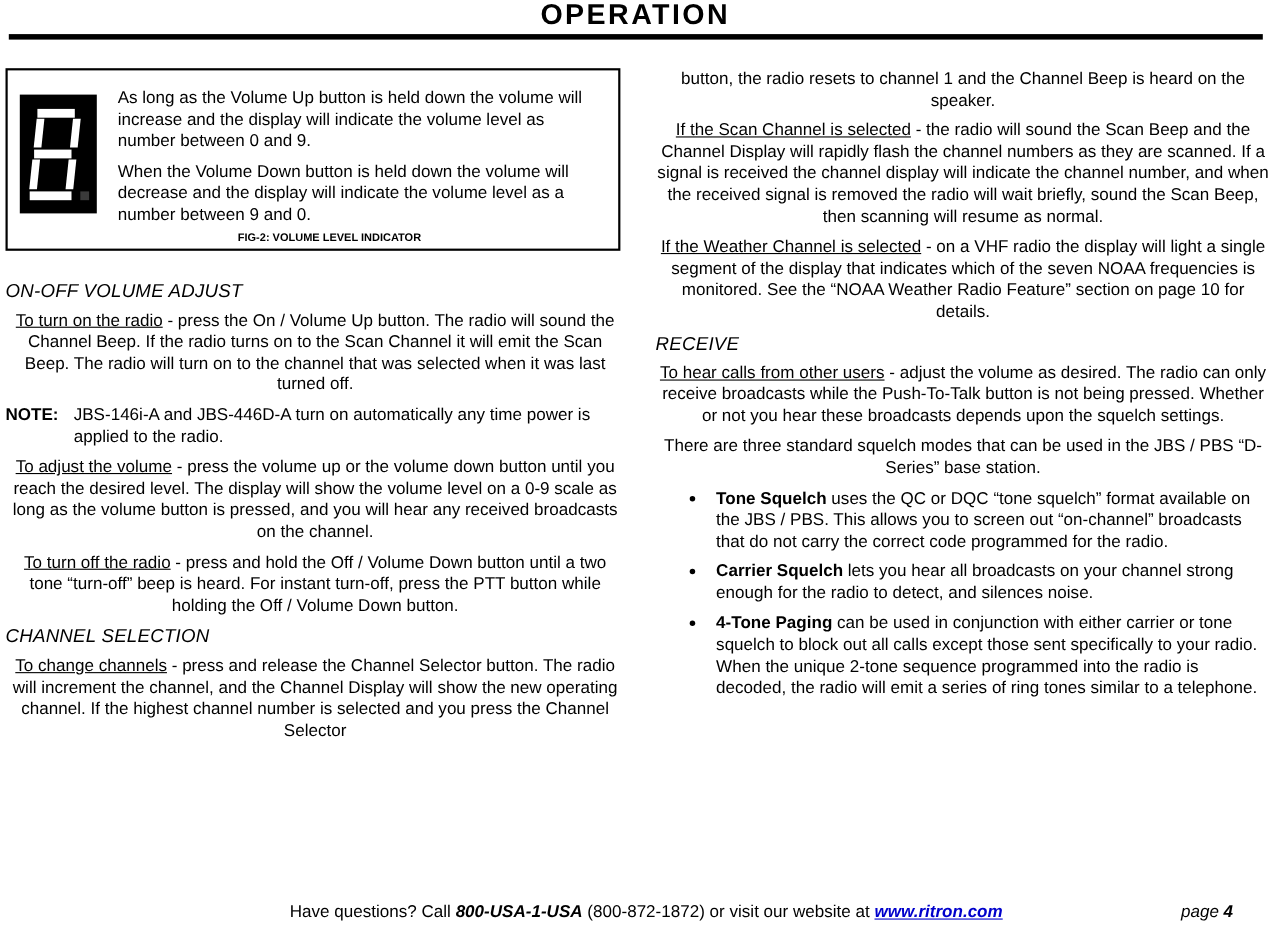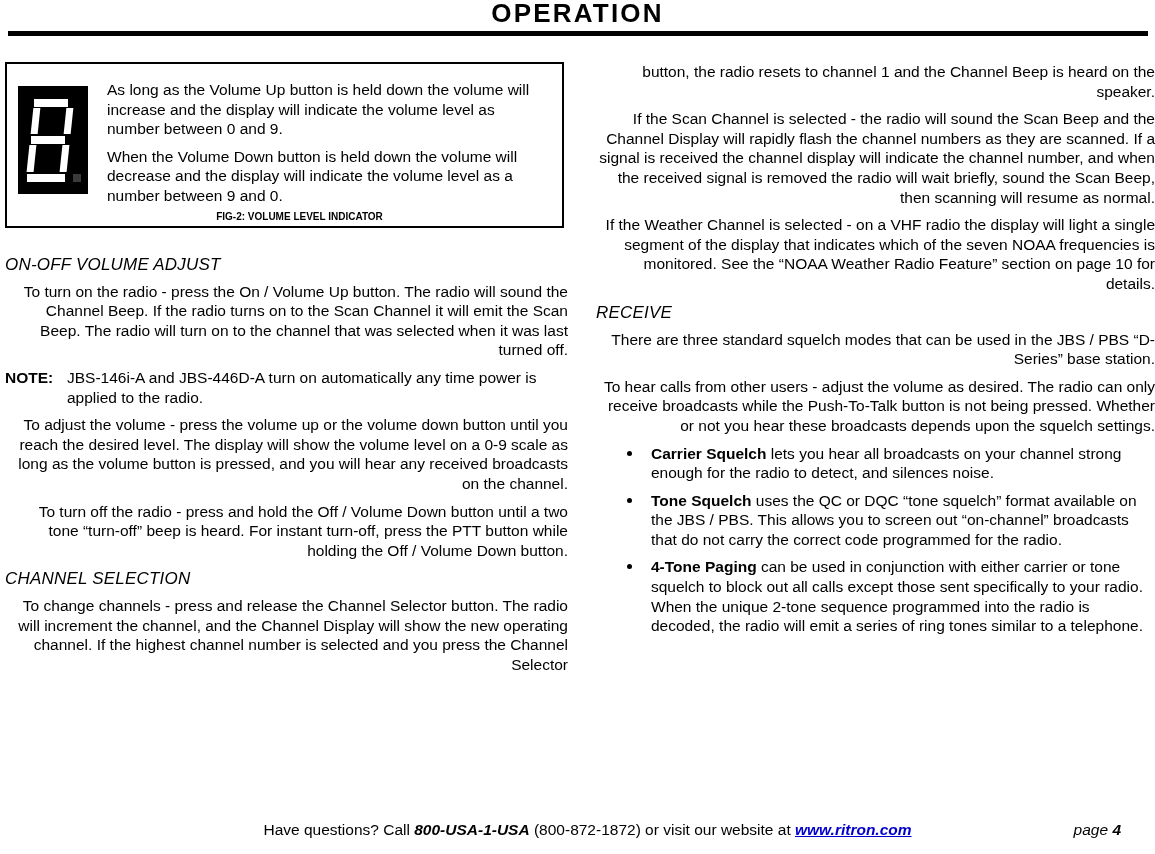--- a/index.html
+++ b/index.html
@@ -126,23 +126,23 @@
     margin: 0 0 7px 0;
     line-height: 21px;
     letter-spacing: 0.2px;
   }
   .spacer-before { margin-top: 22px; }
 
   p.body {
     margin: 0 0 8px 0;
     font-size: 15.5px;
     line-height: 19.6px;
-    text-align: right;
-  }
-  .lead { }
+    text-align: center;
+  }
+  .lead { text-decoration: underline; }
   .note-row {
     display: flex;
     margin: 0 0 8px 0;
     font-size: 15.5px;
     line-height: 19.6px;
   }
   .note-label {
     font-weight: bold;
     flex: 0 0 62px;
   }
@@ -258,30 +258,30 @@
 <div class="col-right">
 
   <p class="body">button, the radio resets to channel 1 and the Channel Beep is heard on the speaker.</p>
 
   <p class="body"><span class="lead">If the Scan Channel is selected</span><span> - the radio will sound the Scan Beep and the Channel Display will rapidly flash the channel numbers as they are scanned. If a signal is received the channel display will indicate the channel number, and when the received signal is removed the radio will wait briefly, sound the Scan Beep, then scanning will resume as normal.</span></p>
 
   <p class="body"><span class="lead">If the Weather Channel is selected</span><span> - on a VHF radio the display will light a single segment of the display that indicates which of the seven NOAA frequencies is monitored. See the “NOAA Weather Radio Feature” section on page 10 for details.</span></p>
 
   <h2 class="section-head spacer-before">RECEIVE</h2>
 
+  <p class="body"><span class="lead">To hear calls from other users</span><span> - adjust the volume as desired. The radio can only receive broadcasts while the Push-To-Talk button is not being pressed. Whether or not you hear these broadcasts depends upon the squelch settings.</span></p>
+
   <p class="body">There are three standard squelch modes that can be used in the JBS / PBS “D-Series” base station.</p>
-
-  <p class="body"><span class="lead">To hear calls from other users</span><span> - adjust the volume as desired. The radio can only receive broadcasts while the Push-To-Talk button is not being pressed. Whether or not you hear these broadcasts depends upon the squelch settings.</span></p>
 
   <ul class="bullets">
     <li>
-      <span class="dot"></span><b>Carrier Squelch</b><span> lets you hear all broadcasts on your channel strong enough for the radio to detect, and silences noise.</span>
+      <span class="dot"></span><b>Tone Squelch</b><span> uses the QC or DQC “tone squelch” format available on the JBS / PBS. This allows you to screen out “on-channel” broadcasts that do not carry the correct code programmed for the radio.</span>
     </li>
     <li>
-      <span class="dot"></span><b>Tone Squelch</b><span> uses the QC or DQC “tone squelch” format available on the JBS / PBS. This allows you to screen out “on-channel” broadcasts that do not carry the correct code programmed for the radio.</span>
+      <span class="dot"></span><b>Carrier Squelch</b><span> lets you hear all broadcasts on your channel strong enough for the radio to detect, and silences noise.</span>
     </li>
     <li>
       <span class="dot"></span><b>4-Tone Paging</b><span> can be used in conjunction with either carrier or tone squelch to block out all calls except those sent specifically to your radio. When the unique 2-tone sequence programmed into the radio is decoded, the radio will emit a series of ring tones similar to a telephone.</span>
     </li>
   </ul>
 </div>
 
 <div class="page-footer">
   <div class="footer-line"><span>Have questions?  Call </span><span class="phone-bold">800-USA-1-USA</span><span> (800-872-1872) or visit our website at </span><a class="website" href="#">www.ritron.com</a></div>
   <div class="page-num"><span>page </span><b>4</b></div>

